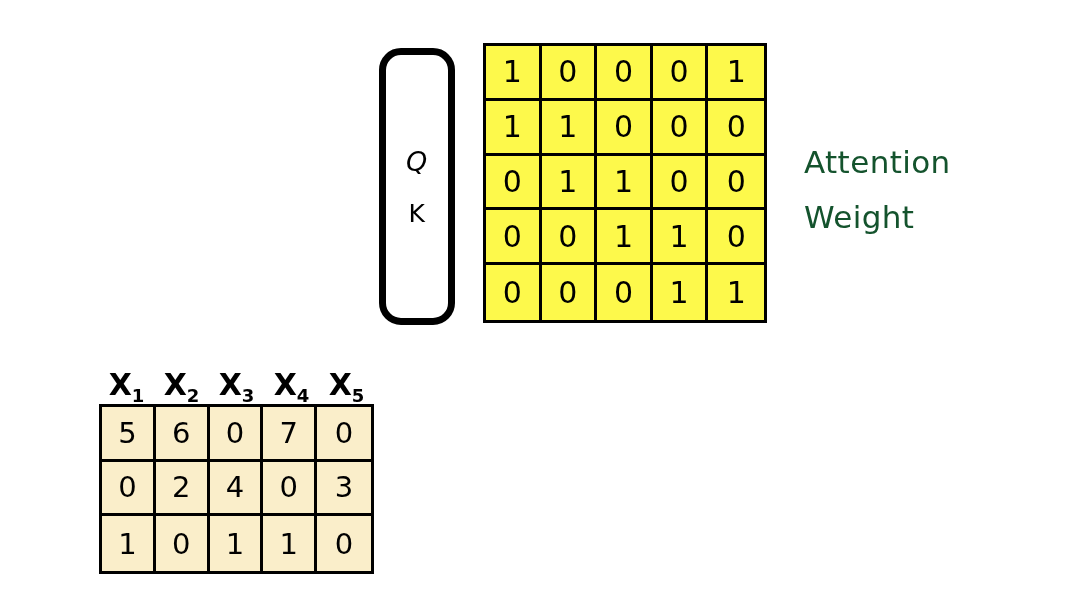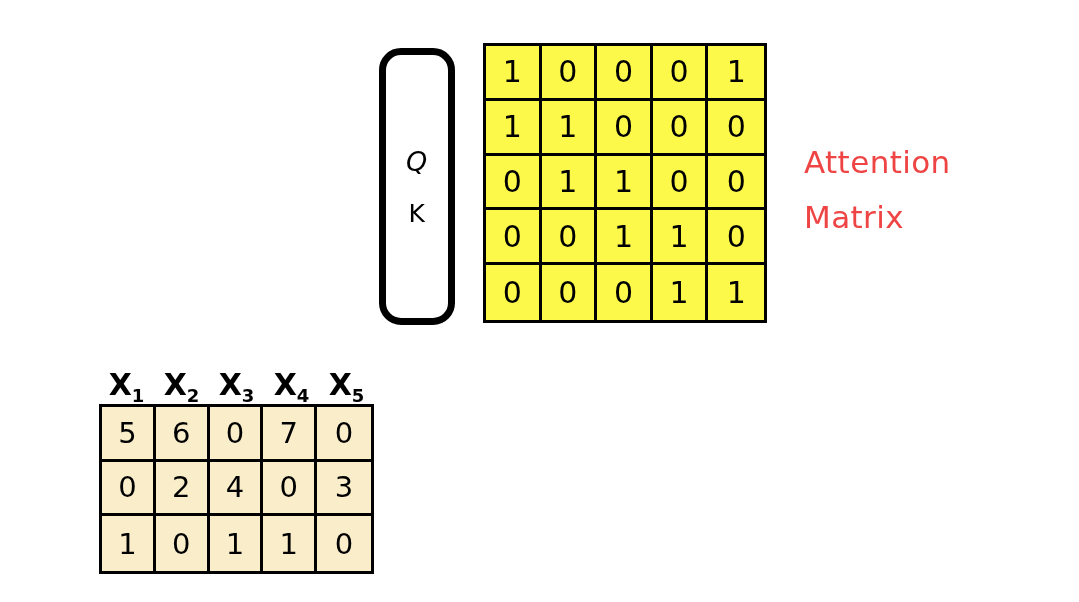--- a/index.html
+++ b/index.html
@@ -129,21 +129,21 @@
     top: 7px;
     left: 0px;
   }
 
   
   #attention-caption {
     position: absolute;
     left: 804px;
     top: 135px;
     width: 250px;
-    color: #ef4444;
+    color: #14532d;
     font-family: "DejaVu Sans", sans-serif;
     font-size: 31px;
     line-height: 55px;
     letter-spacing: 0.4px;
   }
   #attention-caption .caption-line {
     white-space: nowrap;
   }
 </style>
 </head>
@@ -179,21 +179,21 @@
       <div class="cell last-col">0</div>
       <div class="cell last-row">0</div>
       <div class="cell last-row">0</div>
       <div class="cell last-row">0</div>
       <div class="cell last-row">1</div>
       <div class="cell last-col last-row">1</div>
     </div>
 
   <div id="attention-caption">
       <div class="caption-line">Attention</div>
-      <div class="caption-line">Matrix</div>
+      <div class="caption-line">Weight</div>
     </div>
 
   <div id="feature-column-headers">
       <div class="col-header">
         <span>X</span>
         <span class="sub">1</span>
       </div>
       <div class="col-header">
         <span>X</span>
         <span class="sub">2</span>

